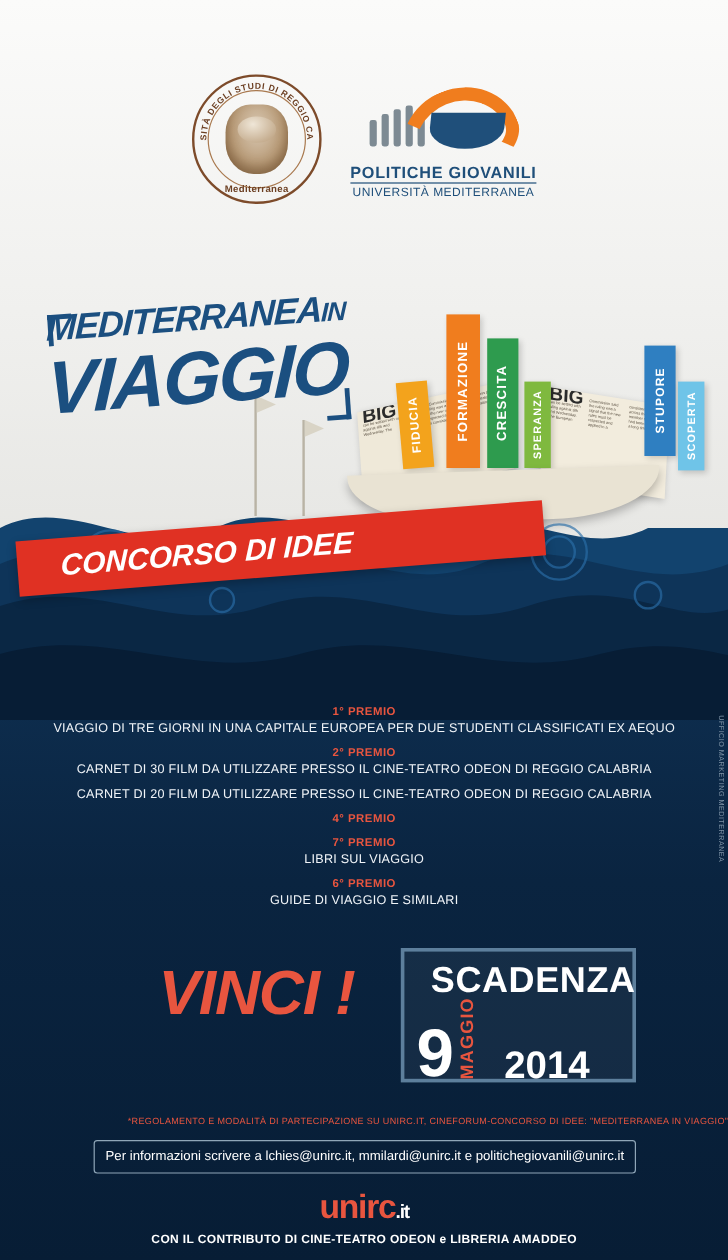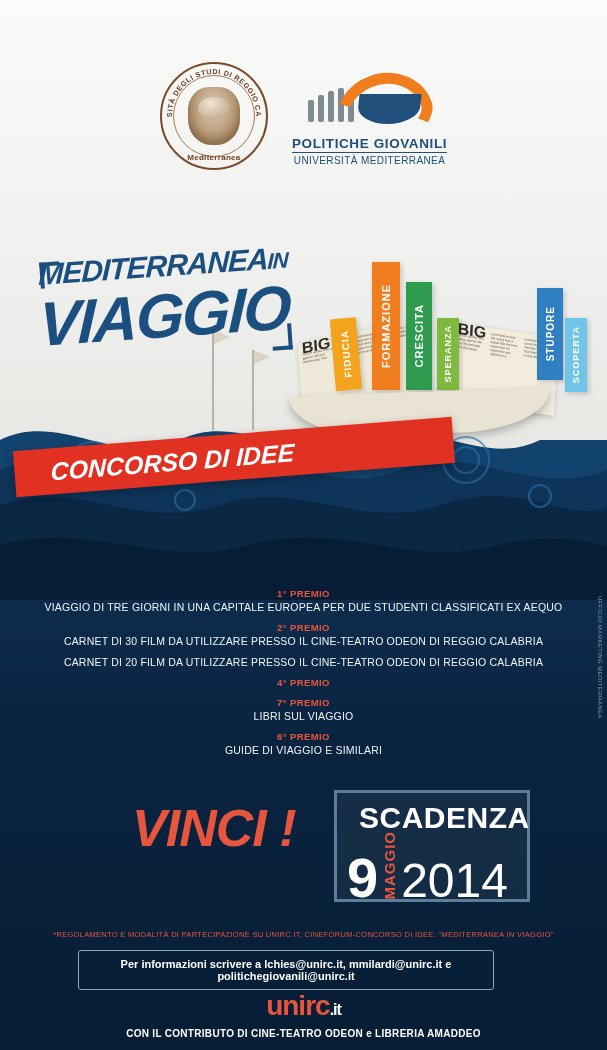--- a/index.html
+++ b/index.html
@@ -374,46 +374,46 @@
     writing-mode: vertical-rl;
     transform: rotate(180deg);
     color: #e8553f;
     font-size: 15px;
     font-weight: bold;
     letter-spacing: 1px;
     margin: 0 3px 2px 3px;
   }
   .scad .year {
     color: #fff;
-    font-size: 48px;
-    font-weight: normal;
+    font-size: 32px;
+    font-weight: bold;
     line-height: .85;
+    margin-left: 19px;
   }
 
   
   .regulation {
     position: absolute;
     left: 0; right: 0; top: 930px;
-    text-align: center;
+    text-align: right;
     color: #e8553f;
     font-size: 7.5px;
     letter-spacing: .3px;
   }
   .contact {
     position: absolute;
     left: 78px; top: 950px;
-    width: 416px;
+    width: 452px;
     border: 1px solid #8fa6b8;
     border-radius: 3px;
     text-align: center;
     color: #fff;
     font-size: 11px;
     padding: 7px 0;
     box-sizing: border-box;
-    font-weight: bold;
   }
   .unirc-foot {
     position: absolute;
     left: 0; right: 0; top: 990px;
     text-align: center;
   }
   .unirc-foot .u {
     color: #e8553f;
     font-size: 28px;
     font-weight: bold;

